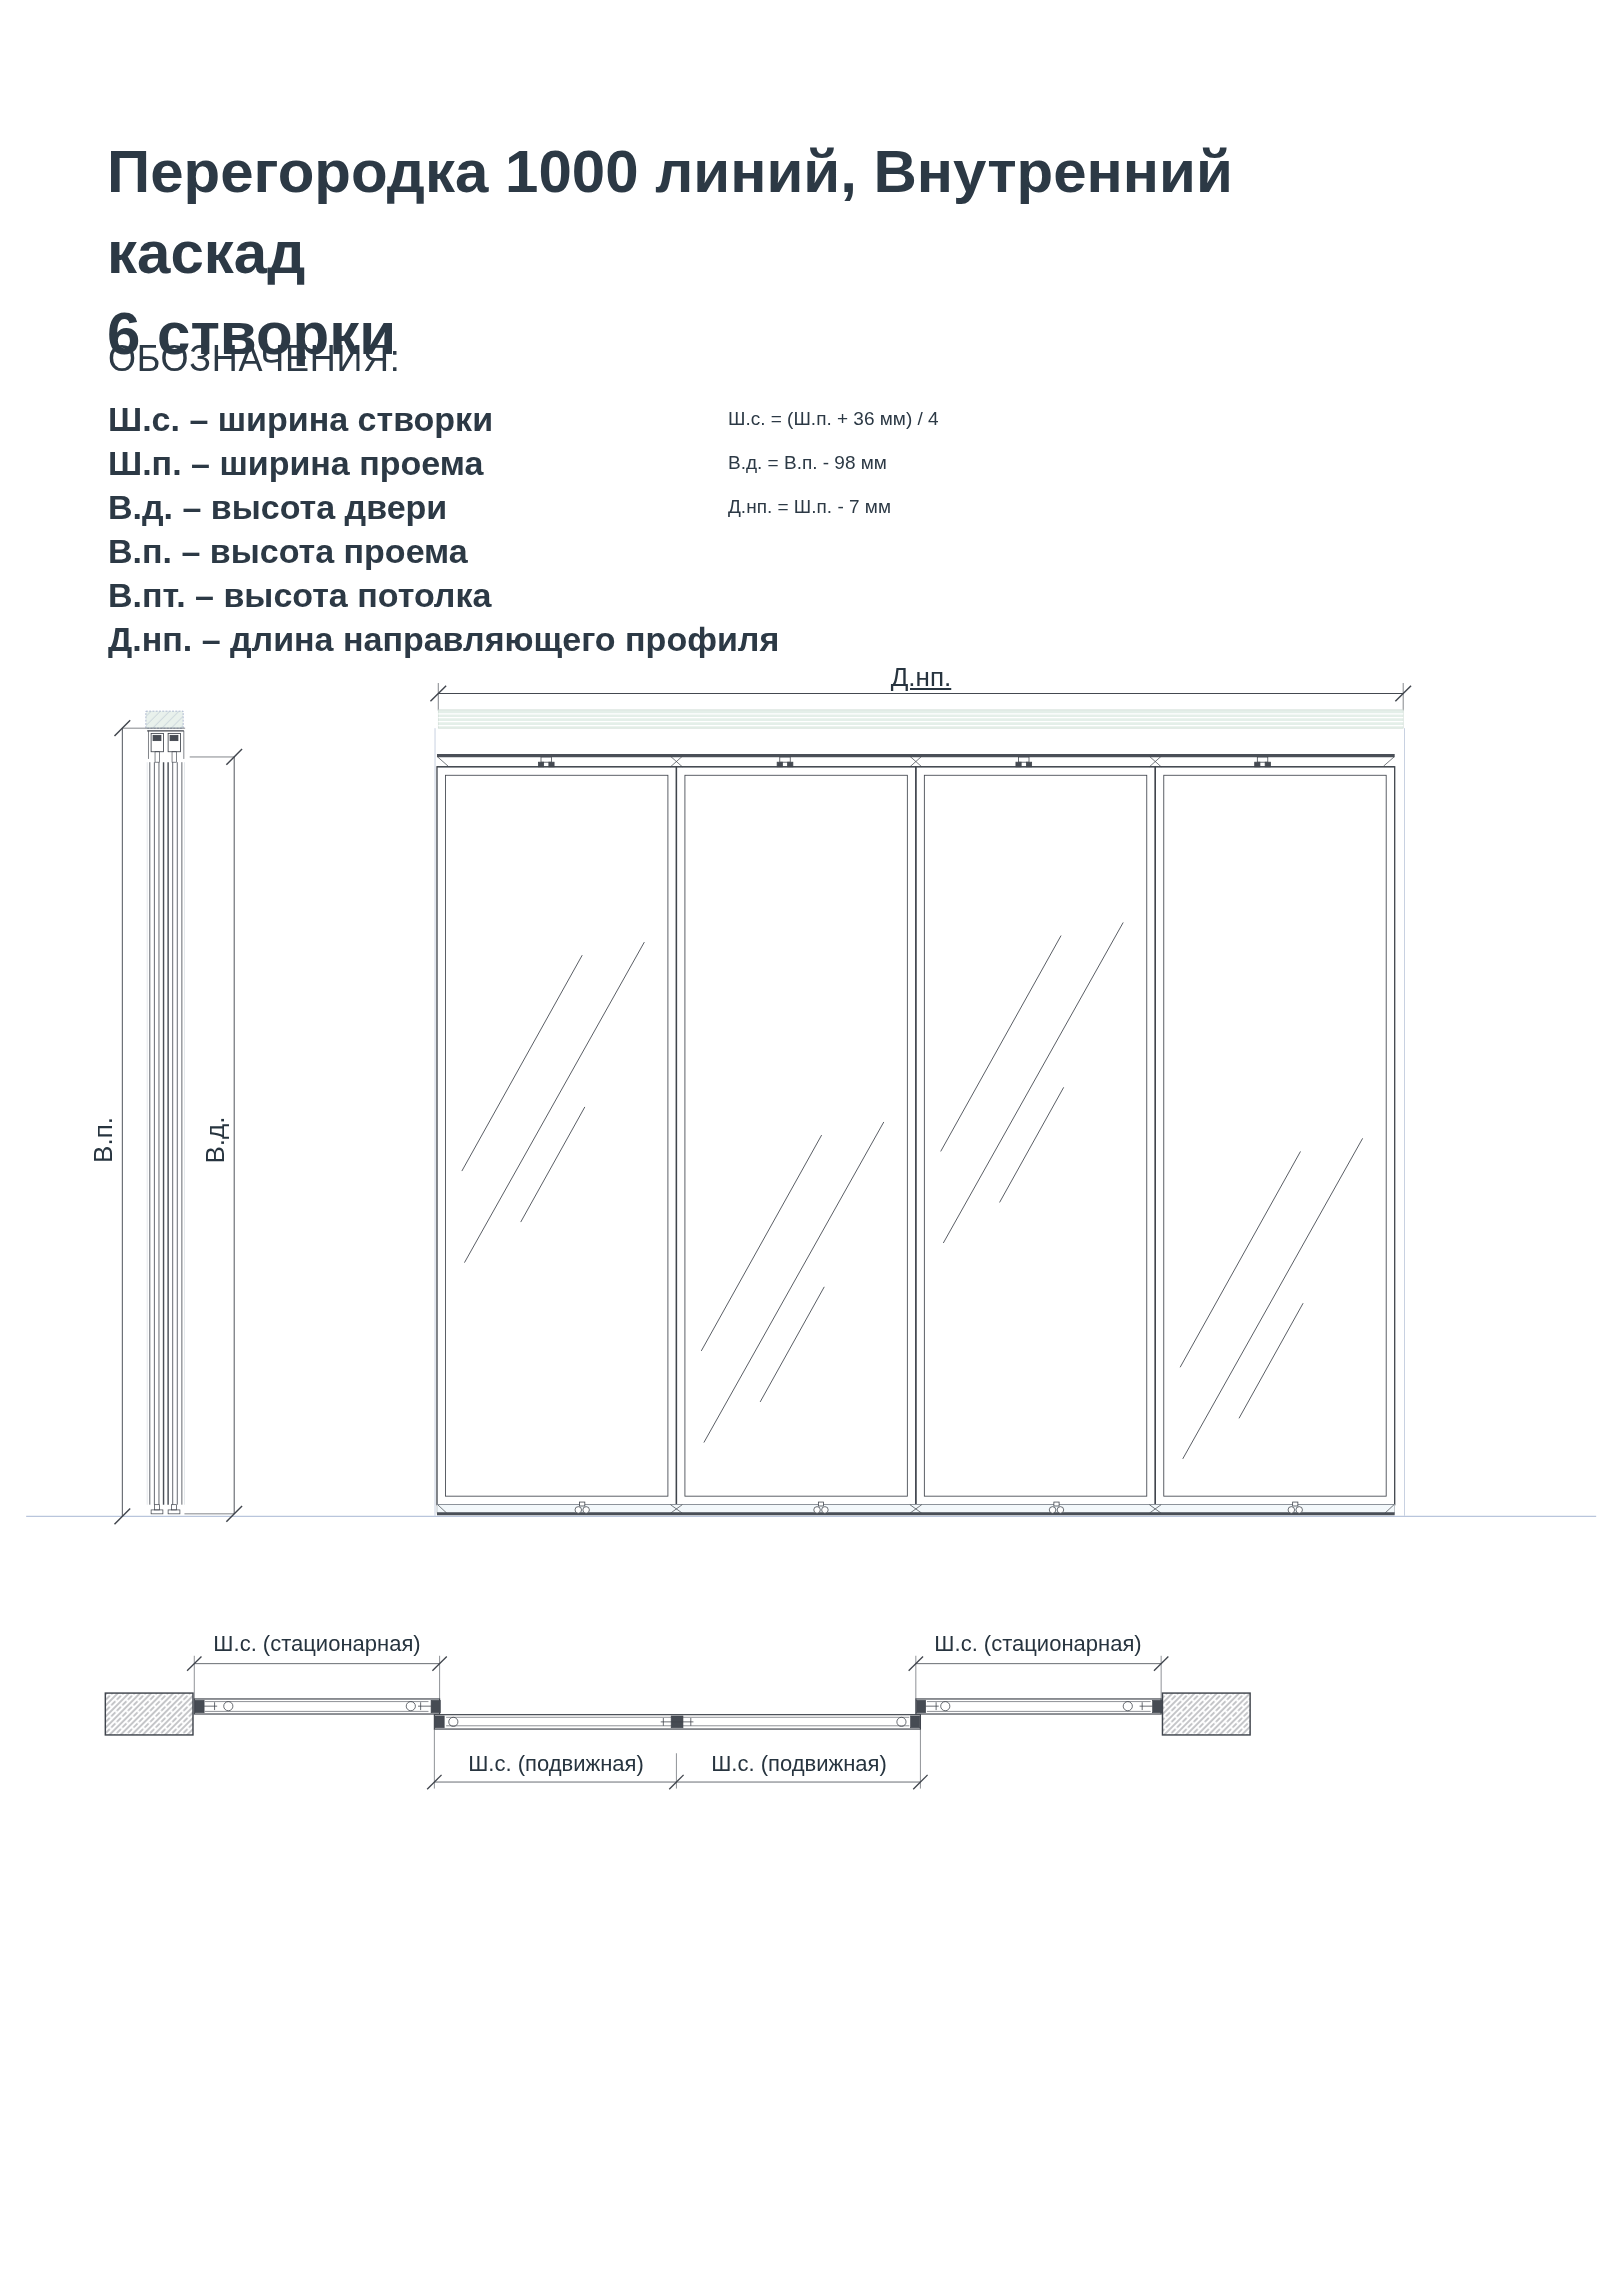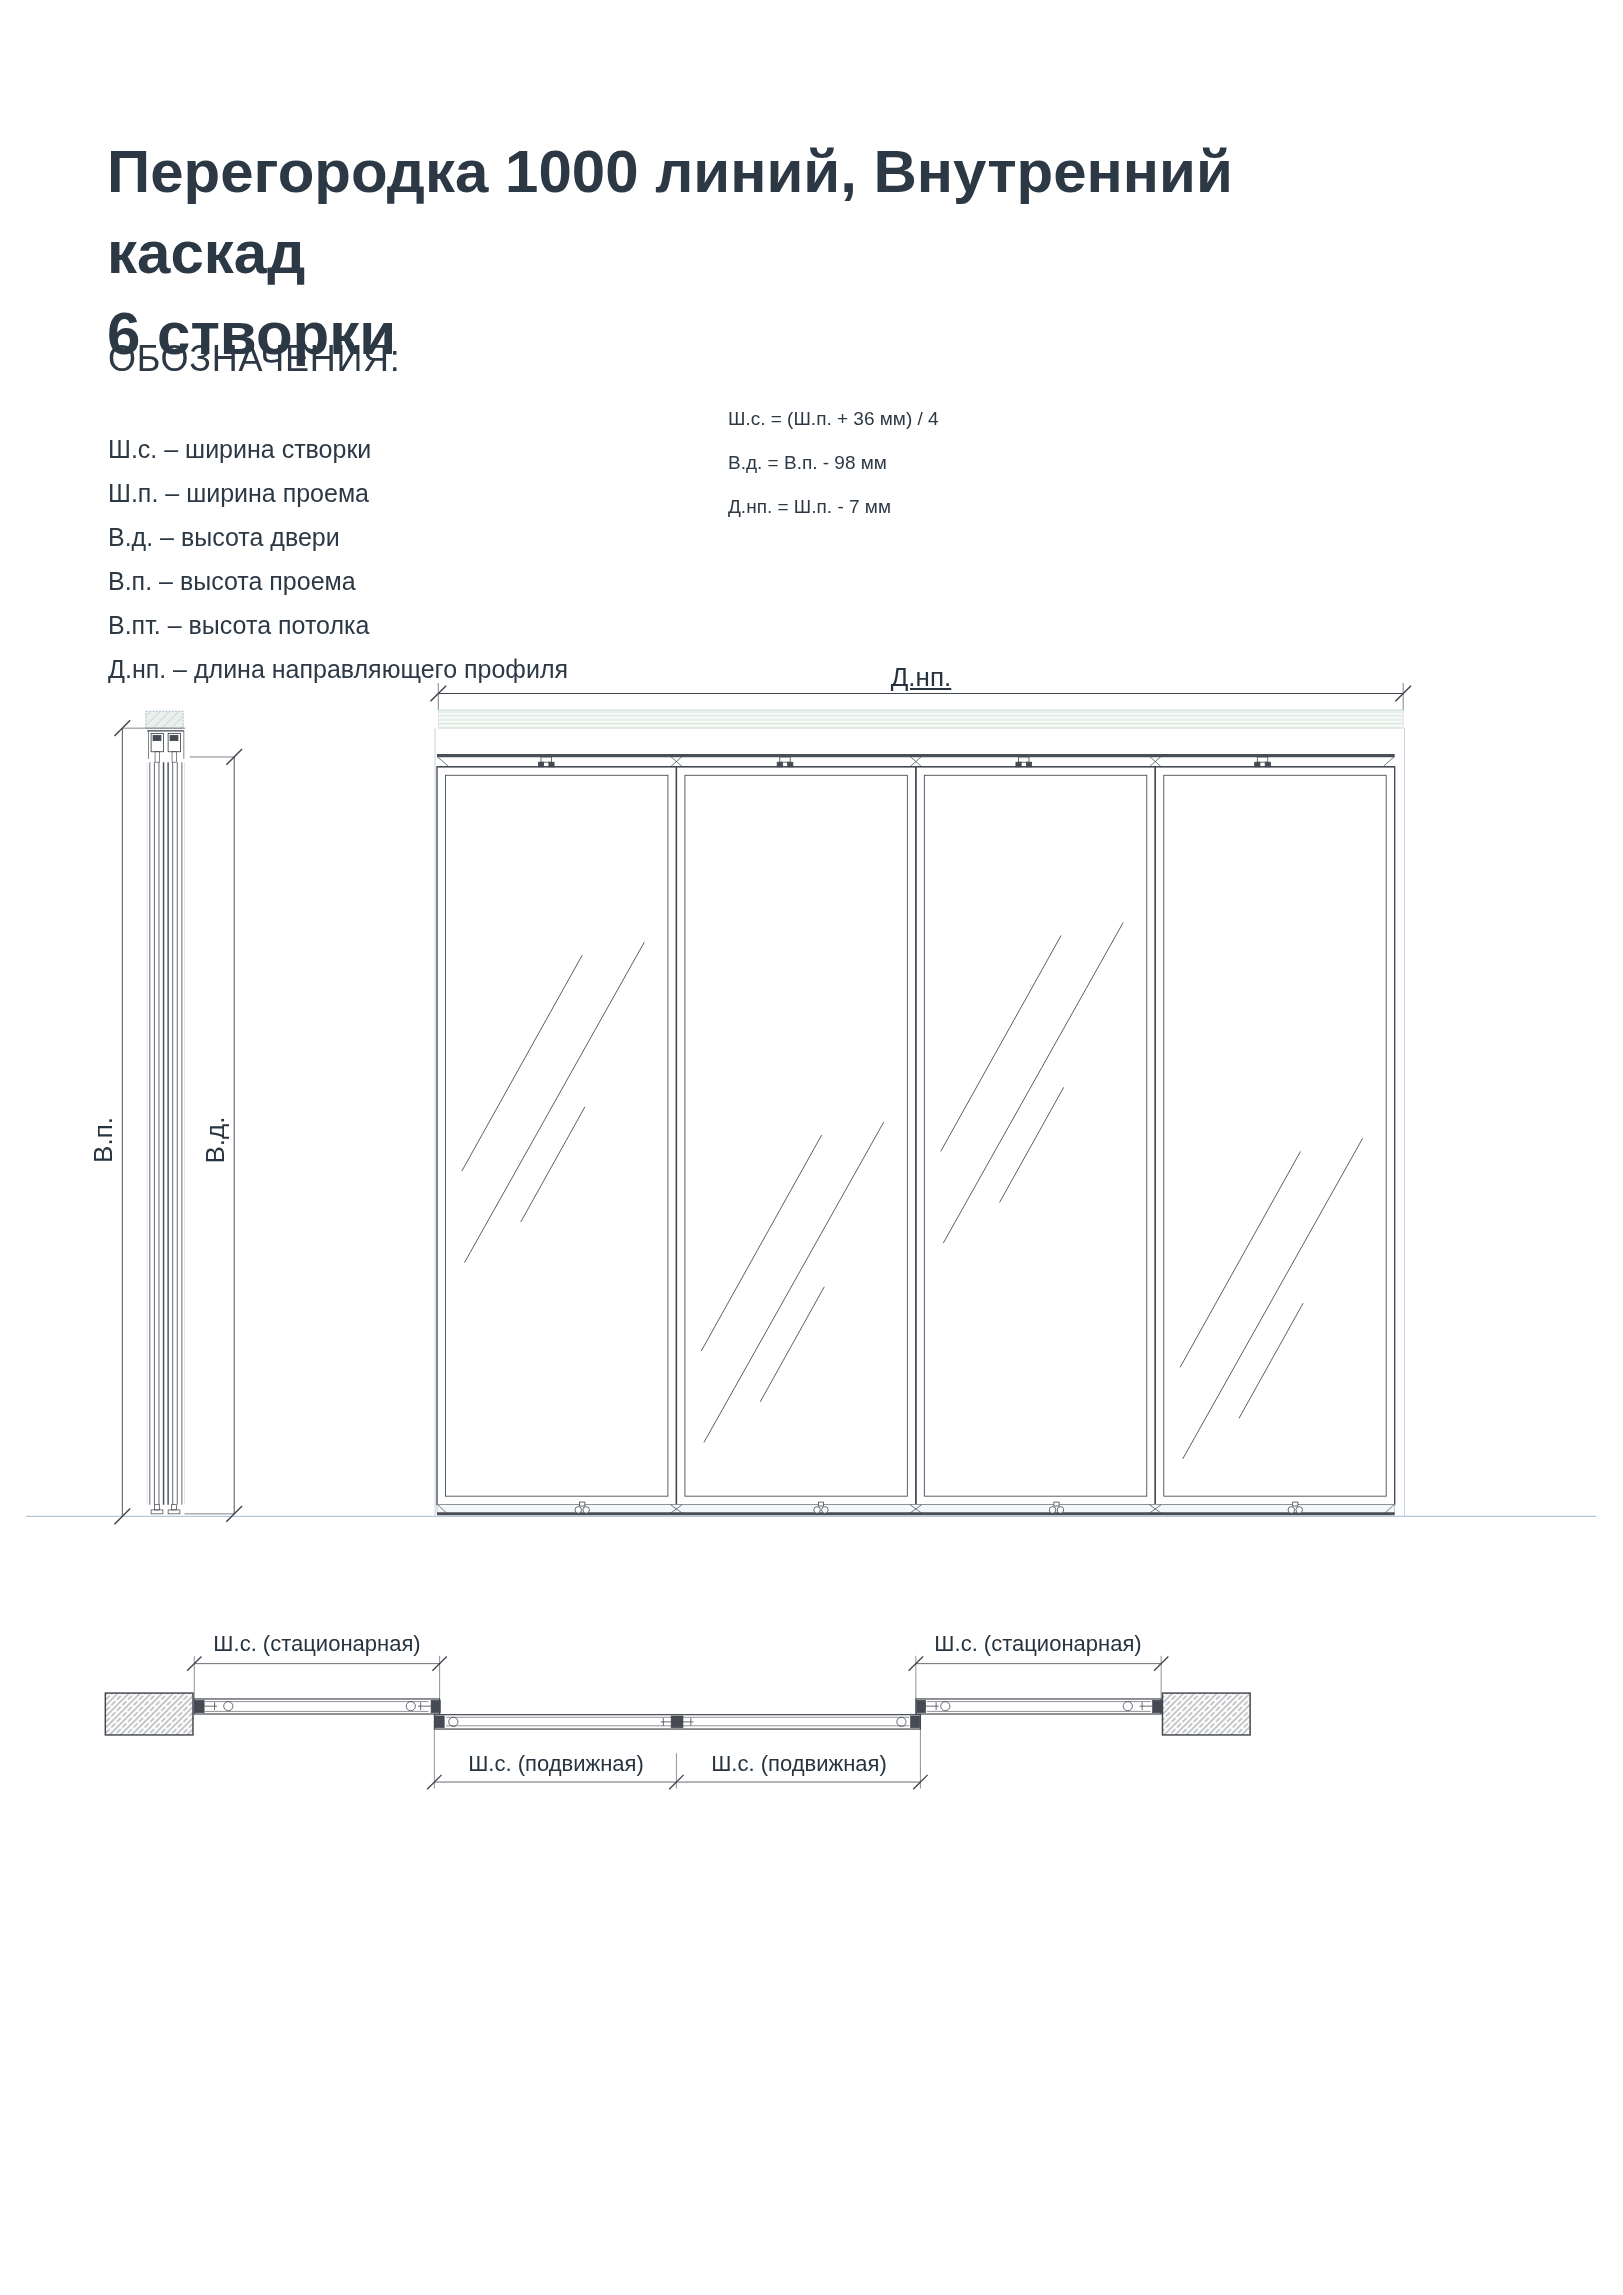--- a/index.html
+++ b/index.html
@@ -16,21 +16,21 @@
     left:107px;top:131px;width:1243px;
     font-size:60px;line-height:81px;font-weight:700;
     color:#2c3945;letter-spacing:0px;
   }
   .legend-heading{
     left:108px;top:338px;
     font-size:36px;font-weight:400;letter-spacing:0.7px;
   }
   .legend-items{
     left:108px;top:397px;
-    font-size:25px;line-height:44px;font-weight:400;margin-top:30px;
+    font-size:34px;line-height:44px;font-weight:700;
   }
   .legend-formulas{
     left:728px;top:397px;
     font-size:19px;line-height:44px;font-weight:400;
   }
   .dim-label{
     font-size:26px;font-weight:400;color:#27343f;white-space:nowrap;
   }
   .dim-label.centered{transform:translateX(-50%);}
   .dim-label.vertical{transform:translate(-50%,-50%) rotate(-90deg);}

